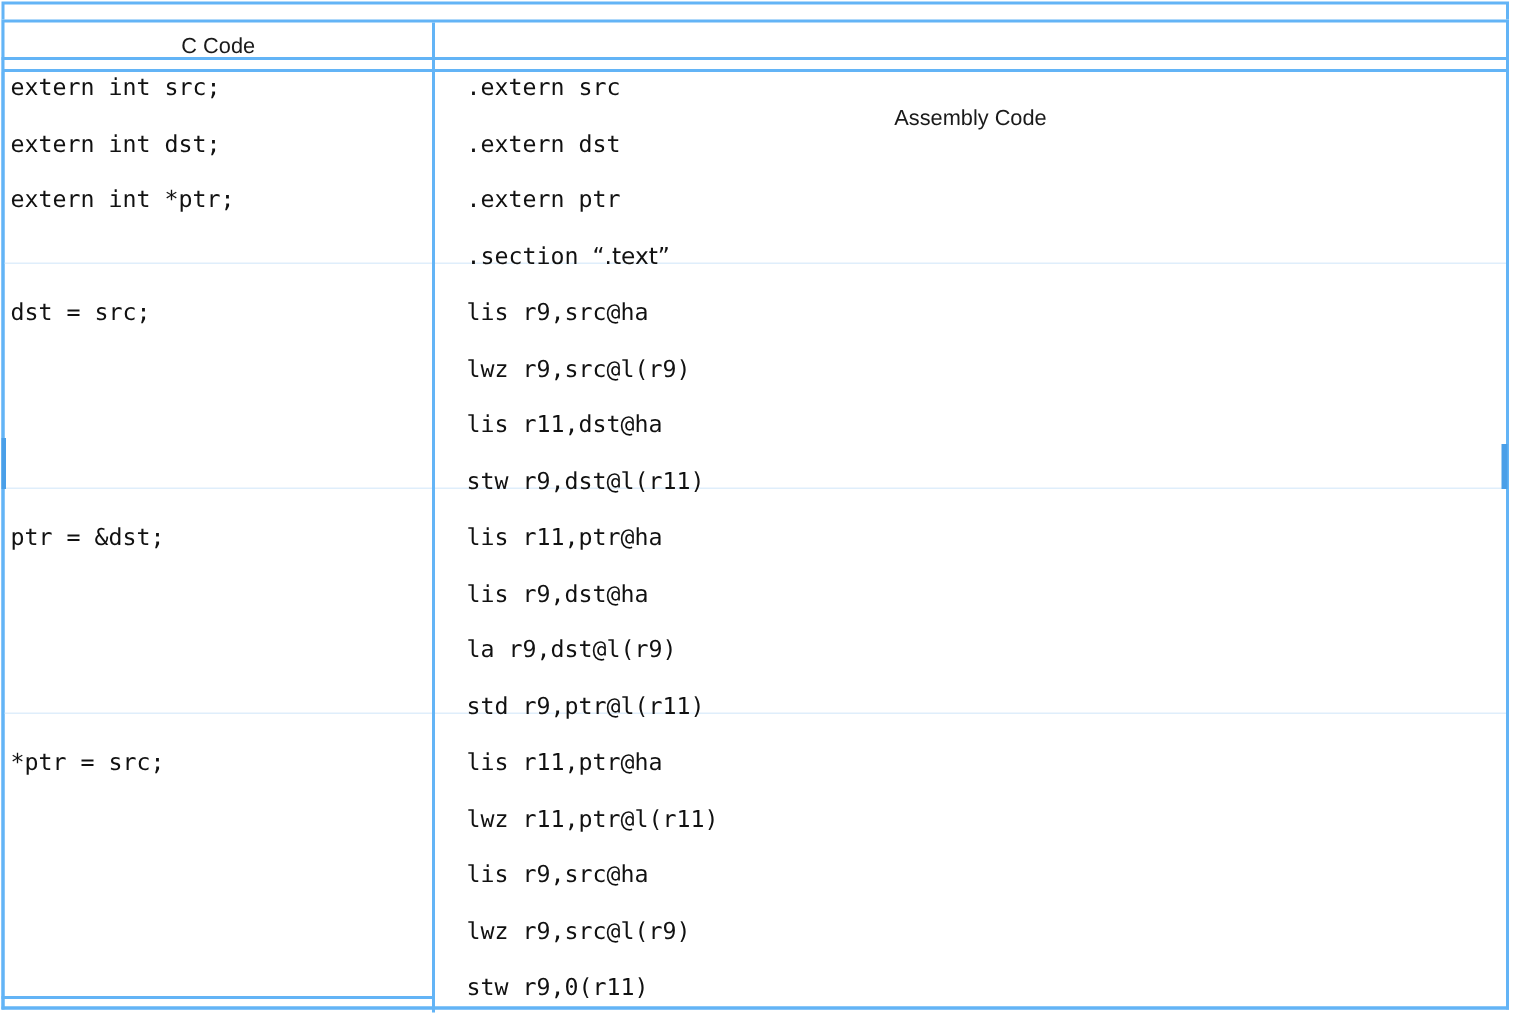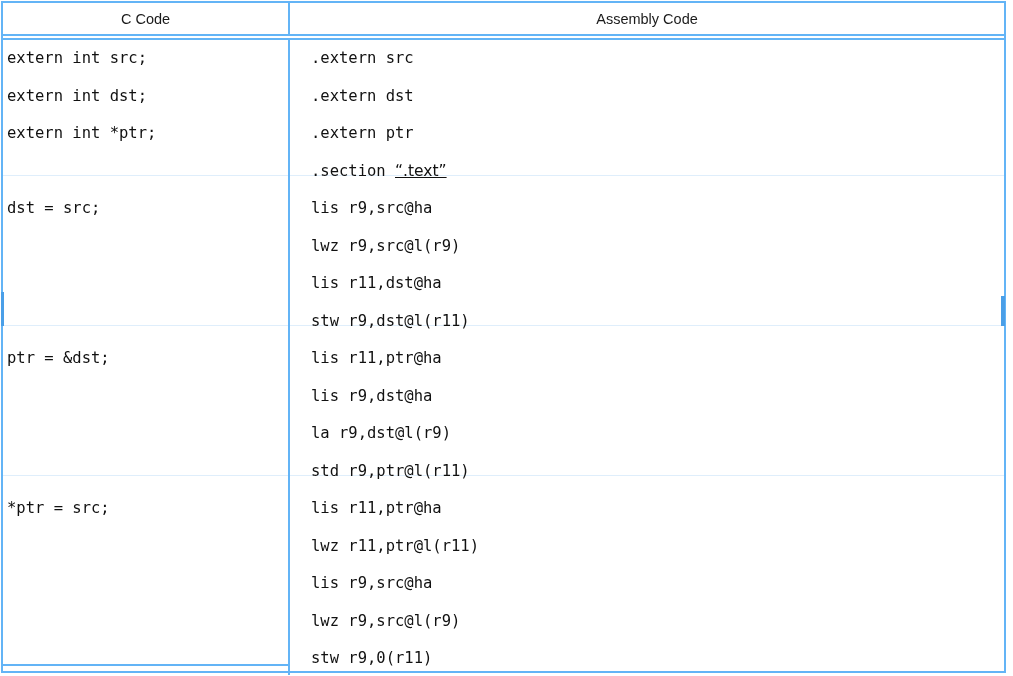--- a/index.html
+++ b/index.html
@@ -30,21 +30,21 @@
     height: 672px;
     box-sizing: border-box;
     border: 2px solid #63b4f6;
     border-top: 2px solid #63b4f6;
   }
 
   
   .header-row {
     position: absolute;
     left: 1px;
-    top: 1px;
+    top: 13px;
     width: 1005px;
     height: 35px;
     box-sizing: border-box;
     border: 2px solid #63b4f6;
     display: flex;
     background: #ffffff;
     z-index: 4;
   }
   .header-cell {
     display: flex;
@@ -55,20 +55,21 @@
     font-size: 14.5px;
     color: #1a1a1a;
     height: 100%;
   }
   .header-cell.c-col {
     width: 287px;
     border-right: 2px solid #63b4f6;
   }
   .header-cell.asm-col {
     flex: 1;
+    margin-top: 48px;
   }
 
   
   .header-underline {
     position: absolute;
     left: 1px;
     top: 38px;
     width: 1005px;
     height: 2px;
     background: #63b4f6;
@@ -147,21 +148,20 @@
   .code-line {
     height: 37.5px;
     line-height: 37.5px;
     white-space: pre;
   }
   .code-line.blank { color: transparent; }
 
   .asm-quoted {
     font-family: "DejaVu Sans", sans-serif;
     font-size: 15.5px;
-    text-decoration: underline;
   }
 </style>
 </head>
 <body>
 
 <div id="page">
 
   <div class="table-frame"></div>
 
   <div class="body-area"></div>

